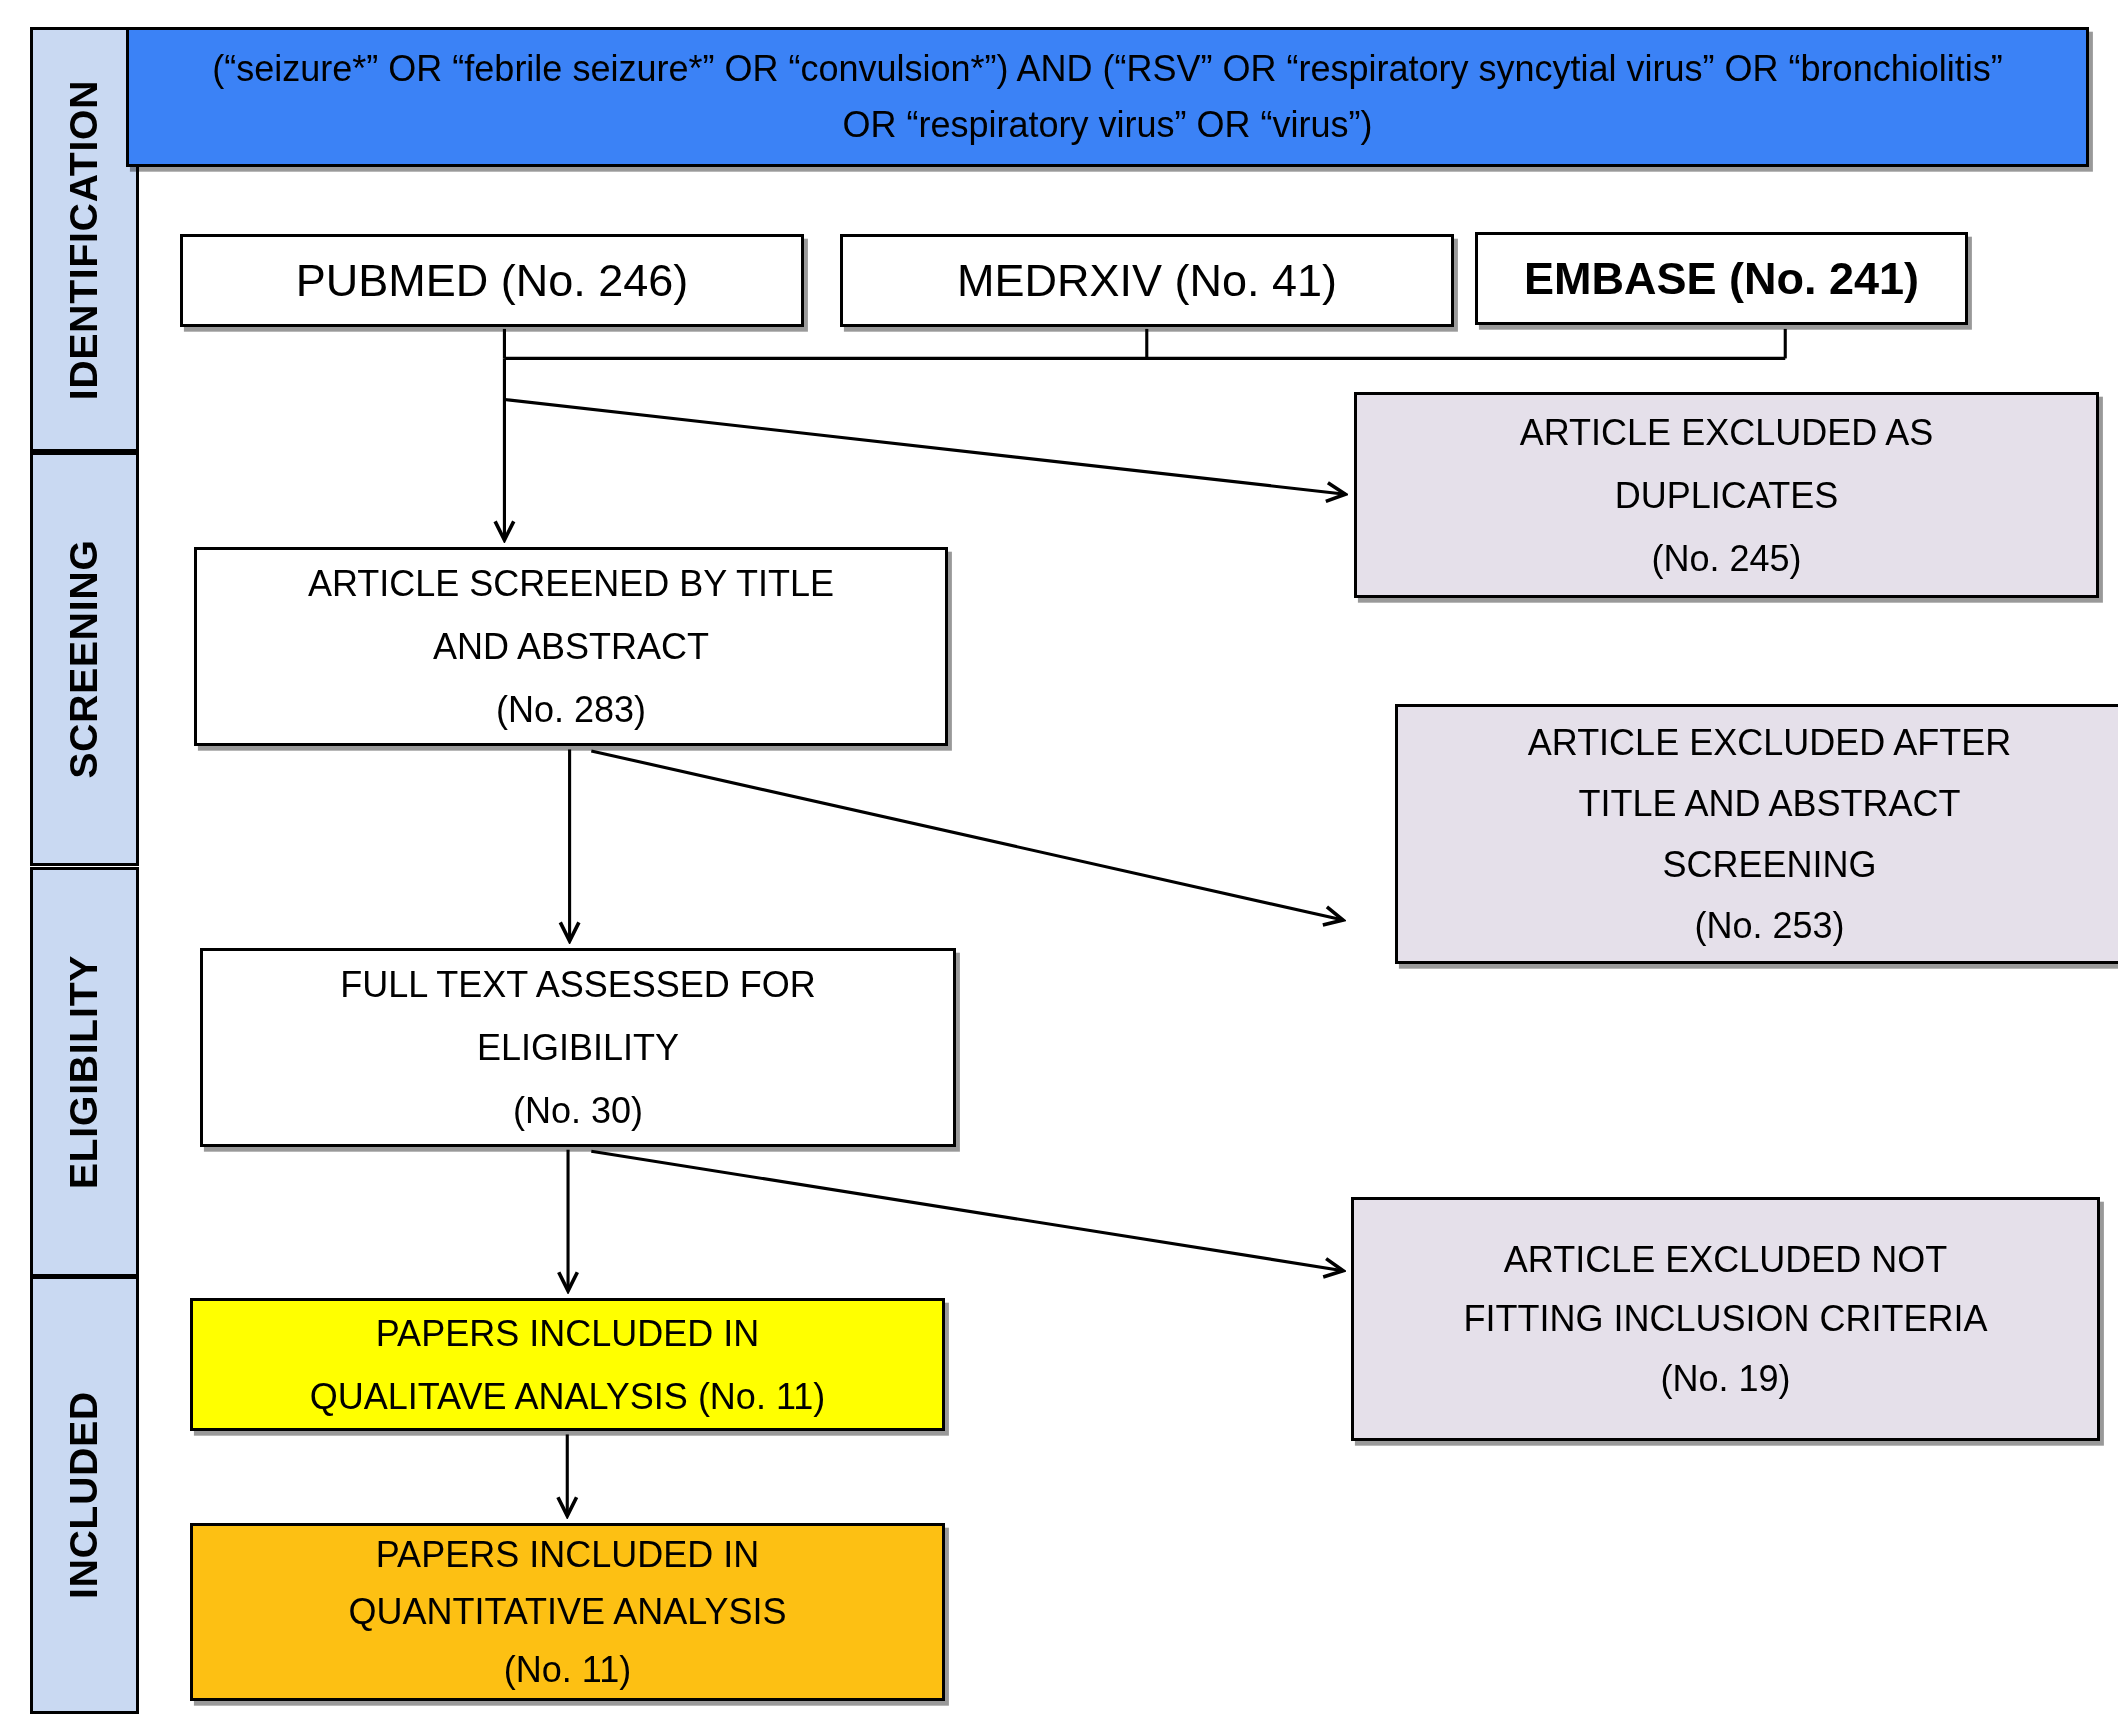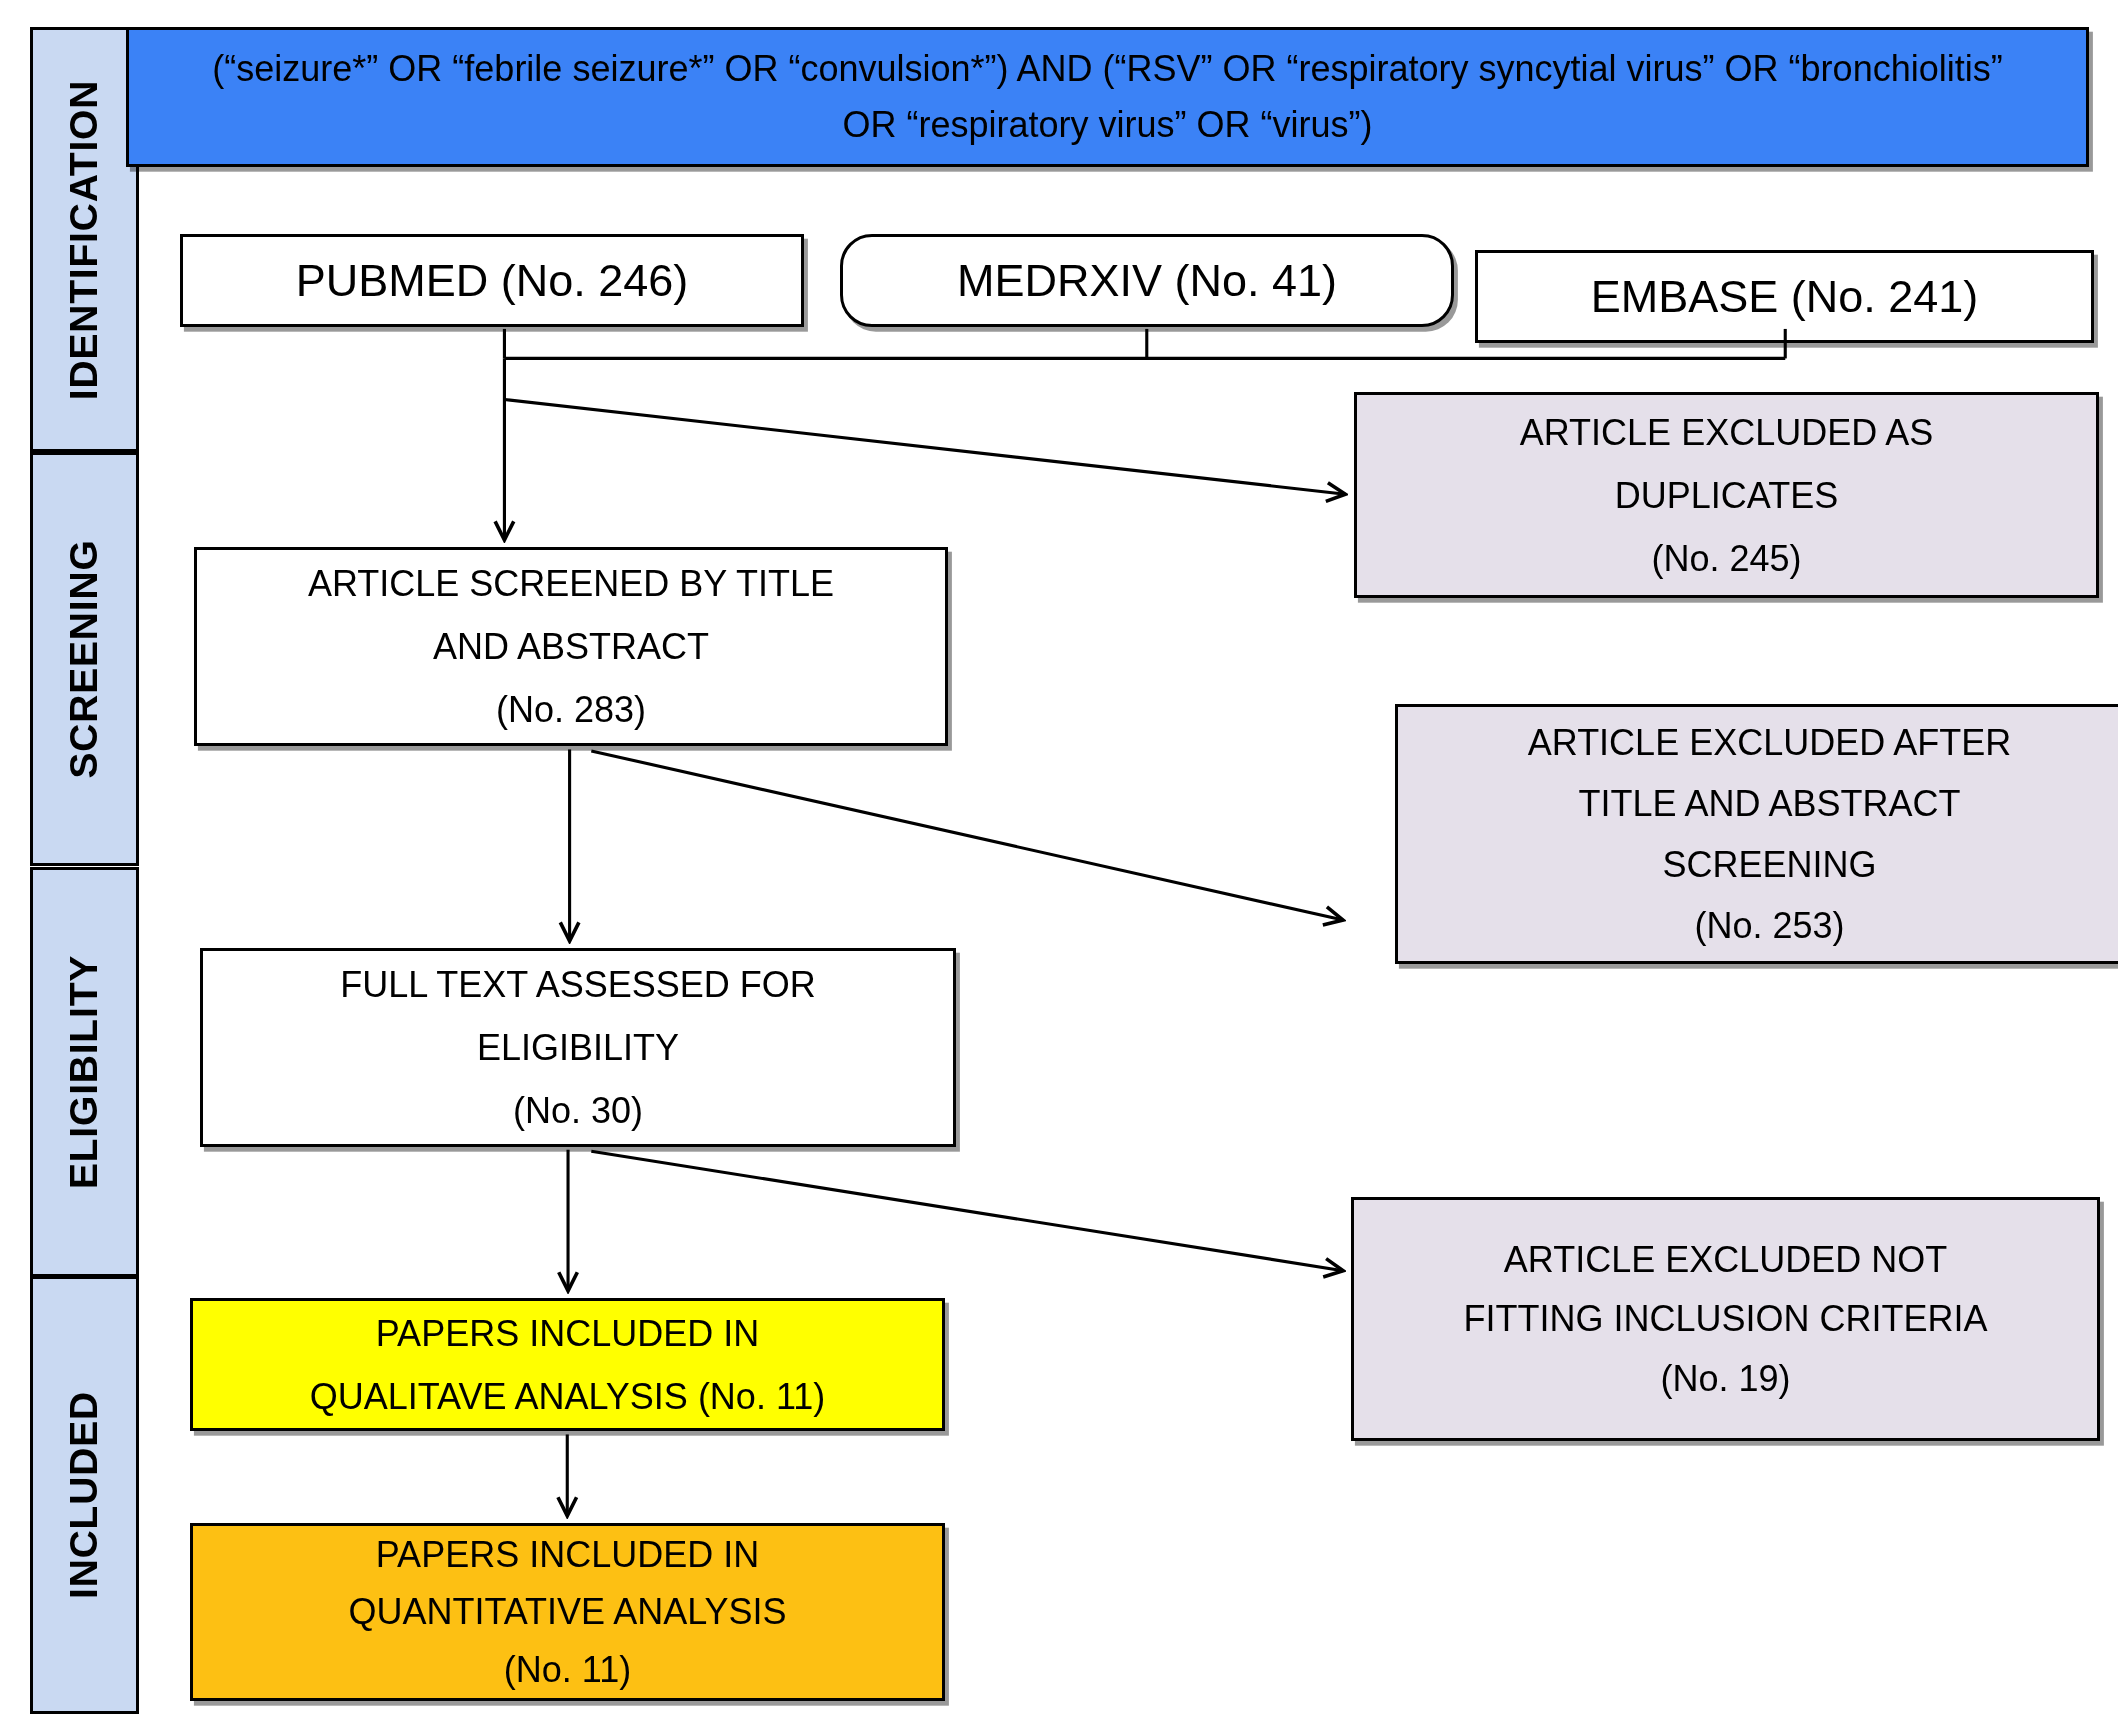--- a/index.html
+++ b/index.html
@@ -47,24 +47,24 @@
     <span>INCLUDED</span>
   </div>
 
   <div class="box query" style="left:126px;top:27px;width:1963px;height:140px;">
     <div>(“seizure*” OR “febrile seizure*” OR “convulsion*”) AND (“RSV” OR “respiratory syncytial virus” OR “bronchiolitis” OR “respiratory virus” OR “virus”)</div>
   </div>
 
   <div class="box db" style="left:180px;top:234px;width:624px;height:93px;">
     <div>PUBMED (No. 246)</div>
   </div>
-  <div class="box db" style="left:840px;top:234px;width:614px;height:93px;border-radius:32px;">
+  <div class="box db" style="left:840px;top:234px;width:614px;height:93px;">
     <div>MEDRXIV (No. 41)</div>
   </div>
-  <div class="box db" style="left:1475px;top:250px;width:619px;height:93px;">
+  <div class="box db" style="left:1475px;top:232px;width:493px;height:93px;font-weight:bold;">
     <div>EMBASE (No. 241)</div>
   </div>
 
   <div class="box" style="left:194px;top:547px;width:754px;height:199px;">
     <div>ARTICLE SCREENED BY TITLE</div>
     <div>AND ABSTRACT</div>
     <div>(No. 283)</div>
   </div>
 
   <div class="box" style="left:190px;top:948px;width:756px;height:199px;margin-left:10px;">

